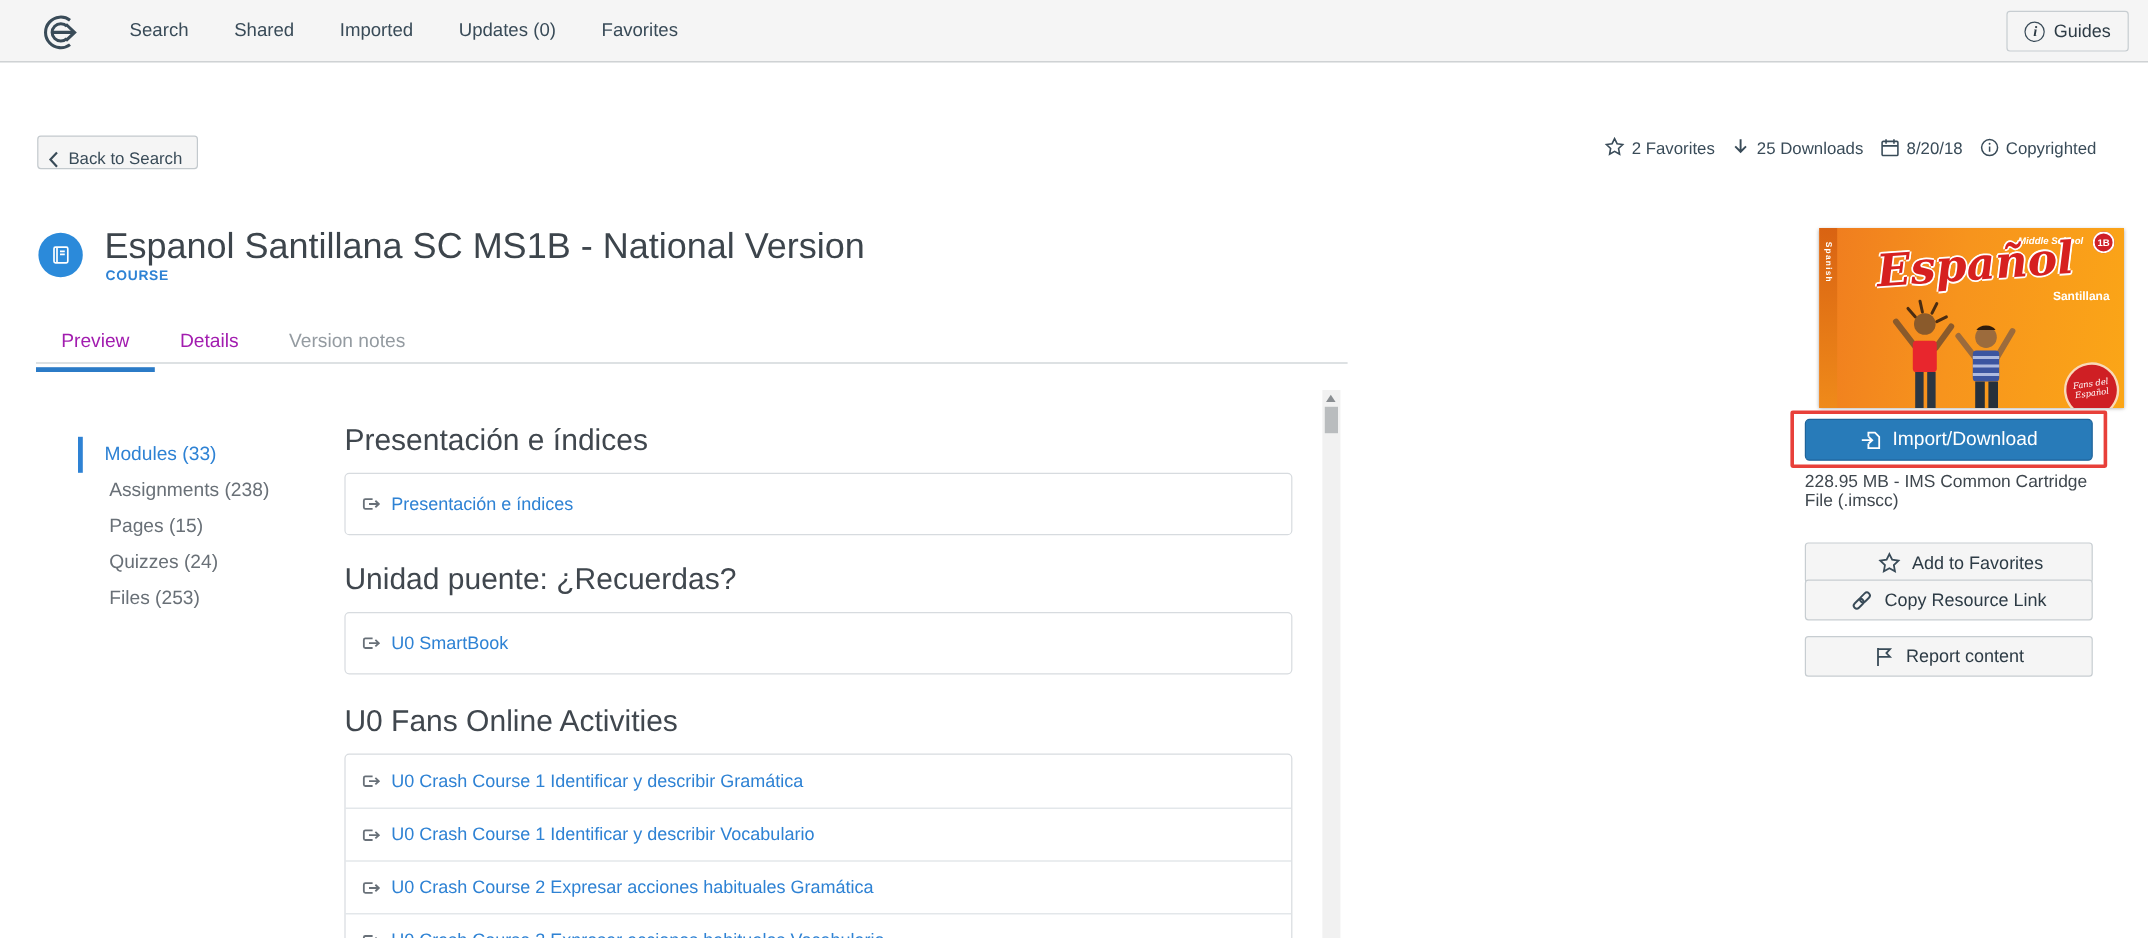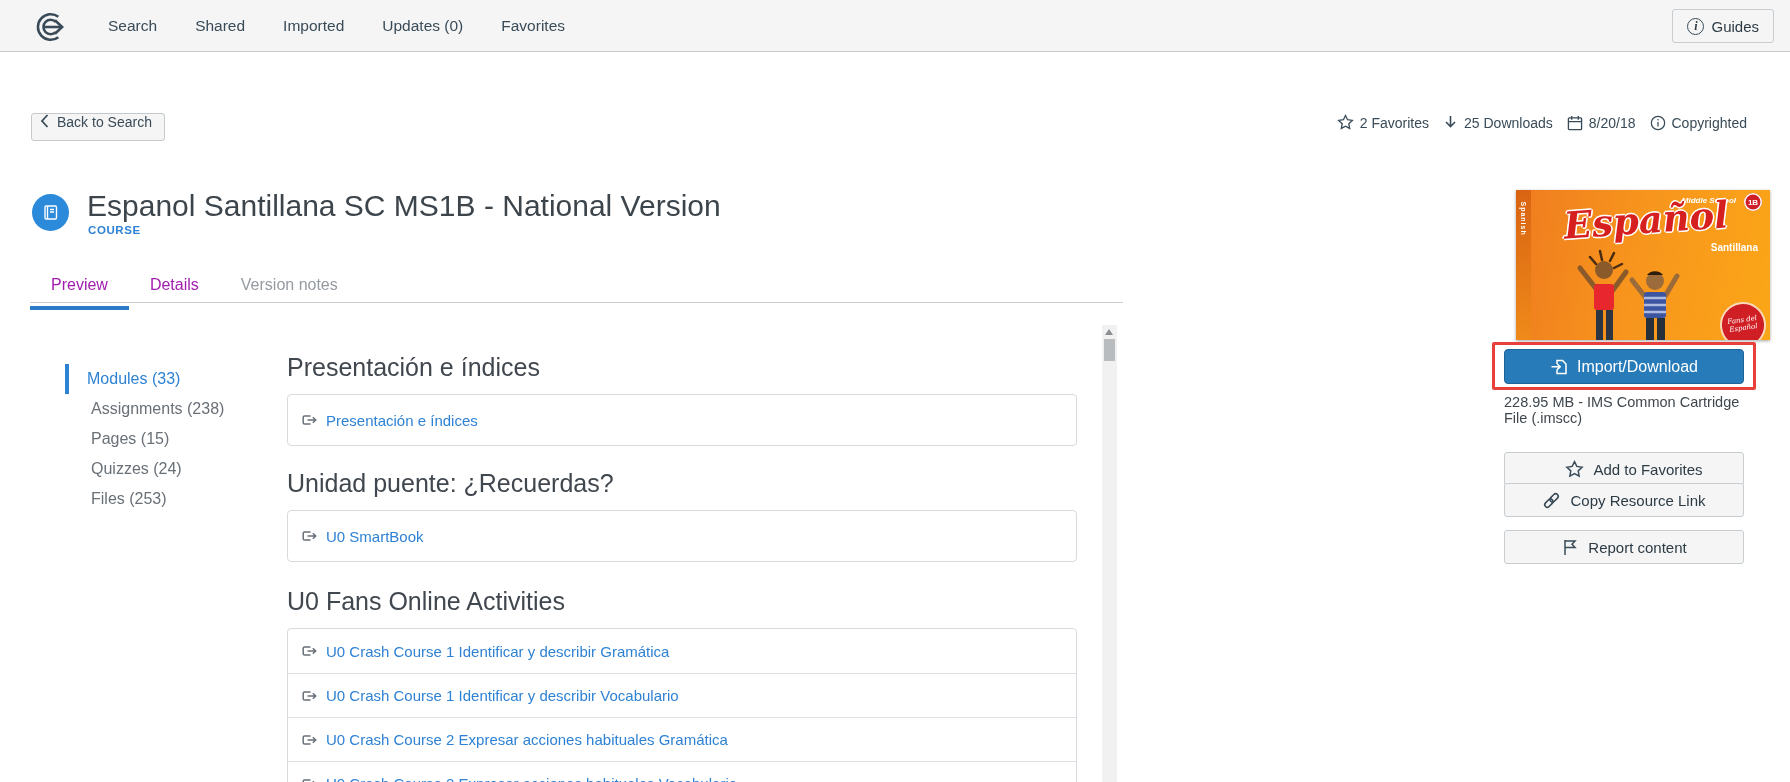--- a/index.html
+++ b/index.html
@@ -16,21 +16,21 @@
   .guides-btn { position:absolute; right:16px; top:9px; height:34px; padding:0 14px;
     border:1px solid #c7cdd1; border-radius:3px; background:#f5f5f5; display:flex;
     align-items:center; gap:7px; font-size:15px; color:#2d3b45; cursor:pointer; }
   .info-circ { display:inline-flex; width:17px; height:17px; border:1.5px solid #394b58;
     border-radius:50%; align-items:center; justify-content:center;
     font-family:"Liberation Serif",serif; font-style:italic; font-weight:bold; font-size:12px; line-height:1; }
 
   
   .back-btn { position:absolute; left:31px; top:113px; height:28px; padding:0 12px 0 8px;
     background:#f5f5f5; border:1px solid #c3c9cd; border-radius:3px; display:flex;
-    align-items:flex-start; gap:8px; font-size:14px; color:#394b58; cursor:pointer; }
+    align-items:flex-end; gap:8px; font-size:14px; color:#394b58; cursor:pointer; }
   .stats { position:absolute; top:114px; right:43px; display:flex; align-items:center; gap:14px;
     font-size:14px; color:#394b58; }
   .stat { display:flex; align-items:center; gap:6px; }
 
   
   .type-circle { position:absolute; left:32px; top:194px; width:37px; height:37px;
     border-radius:50%; background:#2b8ada; display:flex; align-items:center; justify-content:center; }
   .res-title { position:absolute; left:87px; top:190px; font-size:30px; line-height:32px;
     font-weight:400; color:#3d454c; white-space:nowrap; }
   .res-type { position:absolute; left:88px; top:224px; font-size:11.5px; font-weight:bold;

